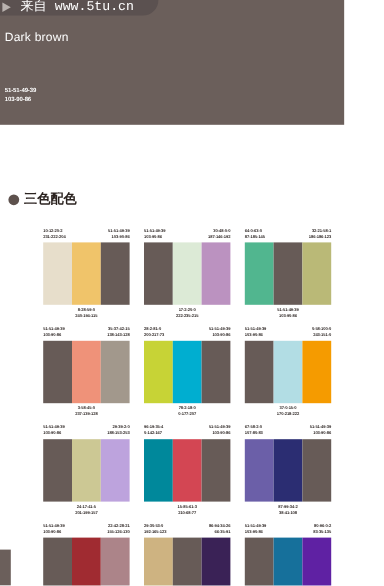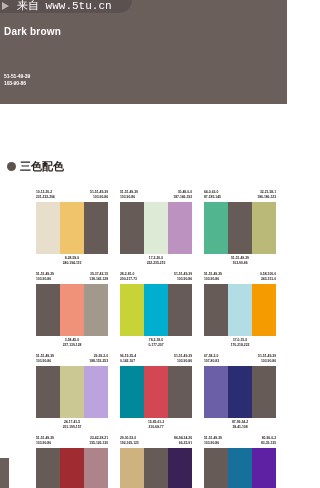--- a/index.html
+++ b/index.html
@@ -14,21 +14,21 @@
            background:#5b5150;border-bottom-right-radius:13px;}
   .wm-under{position:absolute;left:4px;top:1px;font-size:10px;line-height:11px;
             color:#8e8481;font-weight:bold;letter-spacing:0px;white-space:nowrap;}
   .wm-play{position:absolute;left:2px;top:2px;width:0;height:0;
            border-left:7px solid #b9b2af;border-top:4px solid transparent;
            border-bottom:4px solid transparent;}
   .wm-text{position:absolute;left:17px;top:0px;font-size:11px;line-height:13px;
            color:#ffffff;font-family:Liberation Mono, monospace;
            white-space:nowrap;}
   .banner-title{position:absolute;left:4px;top:26px;font-size:10px;line-height:12px;
-                color:#ffffff;font-weight:bold;letter-spacing:.2px;}
+                color:#ffffff;font-weight:normal;letter-spacing:.2px;}
   .banner-codes{position:absolute;left:4px;top:73px;font-size:5px;line-height:6.5px;
                 color:#ffffff;font-weight:bold;letter-spacing:-.1px;white-space:nowrap;}
   
   .sec-head{position:absolute;left:7px;top:160px;display:flex;align-items:center;gap:4px;}
   .sec-dot{width:9px;height:9px;border-radius:50%;background:#5d514d;display:block;}
   .sec-title{font-size:11px;line-height:12px;color:#2b2320;font-weight:bold;
              font-family:Liberation Sans, sans-serif;white-space:nowrap;}
   
   .grid{position:absolute;left:0;top:190px;width:287px;}
   .row{display:flex;justify-content:flex-start;padding-left:36px;box-sizing:border-box;

